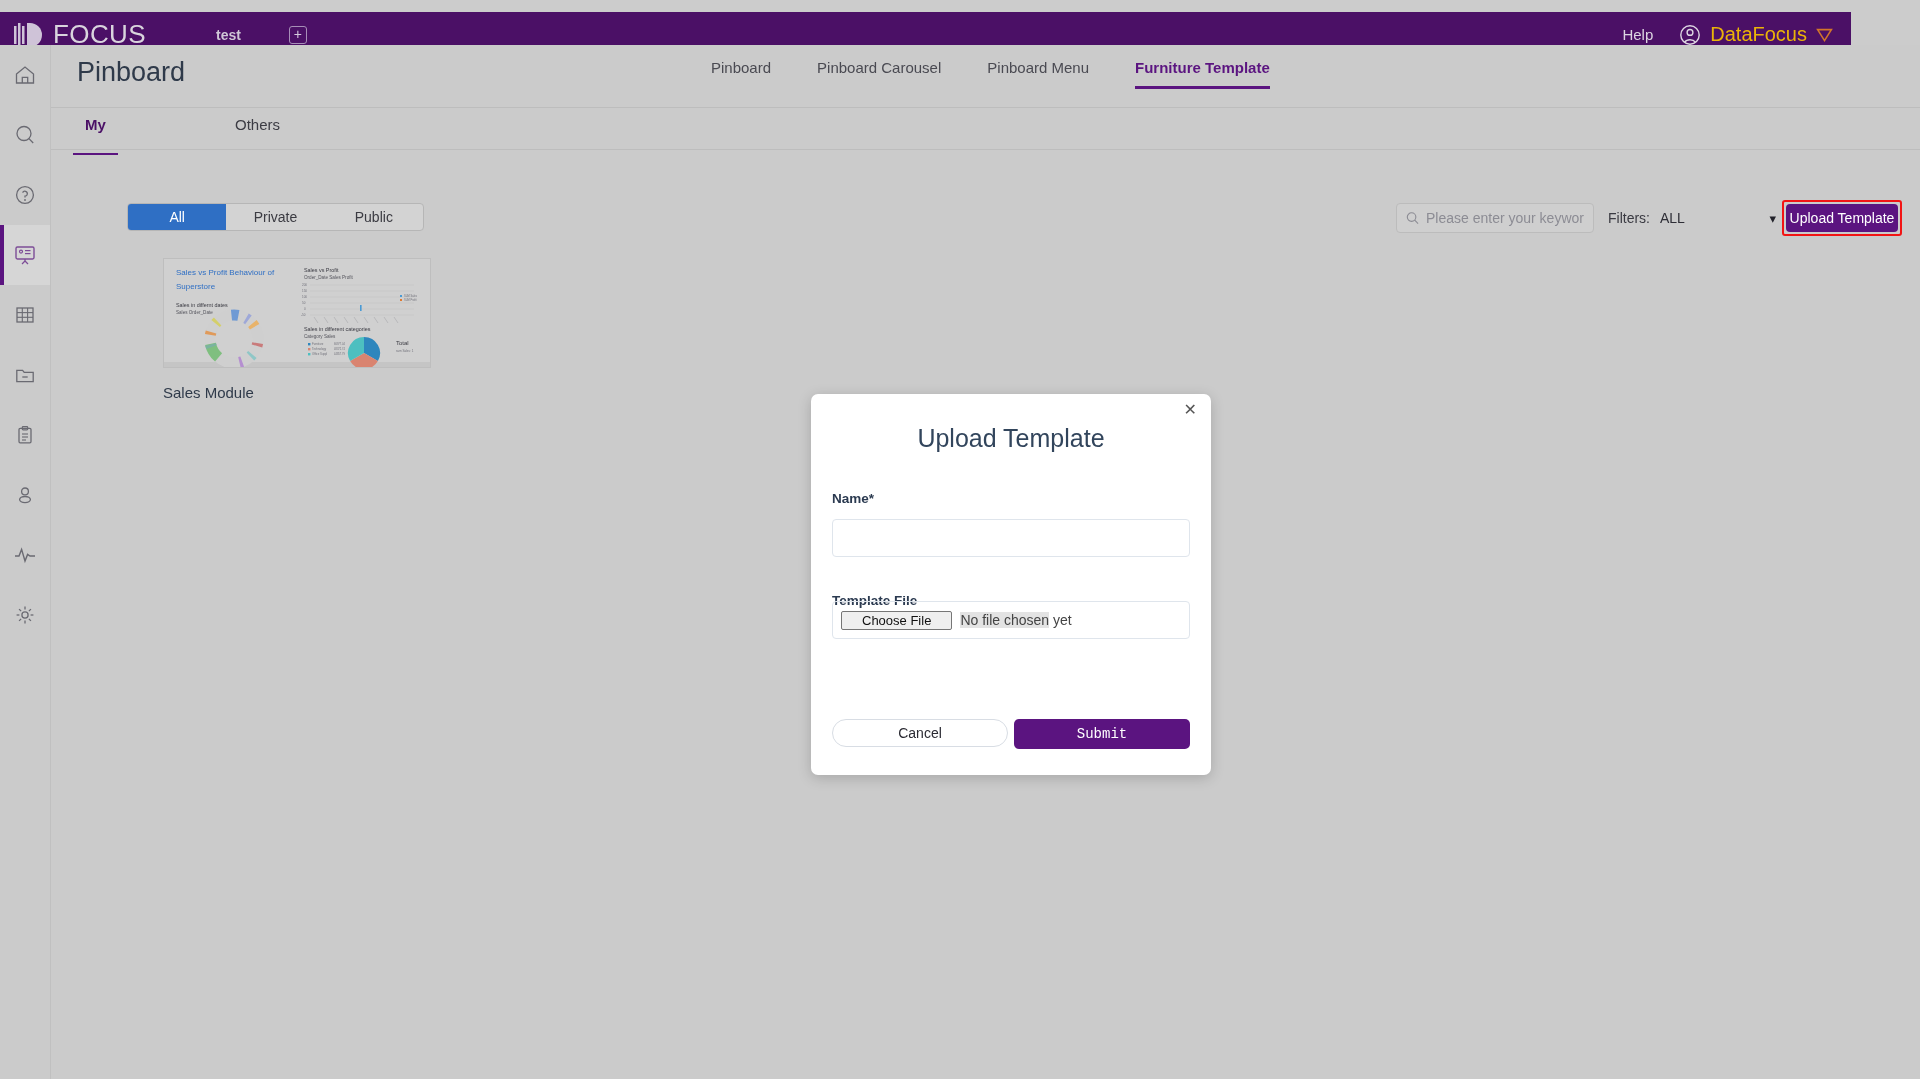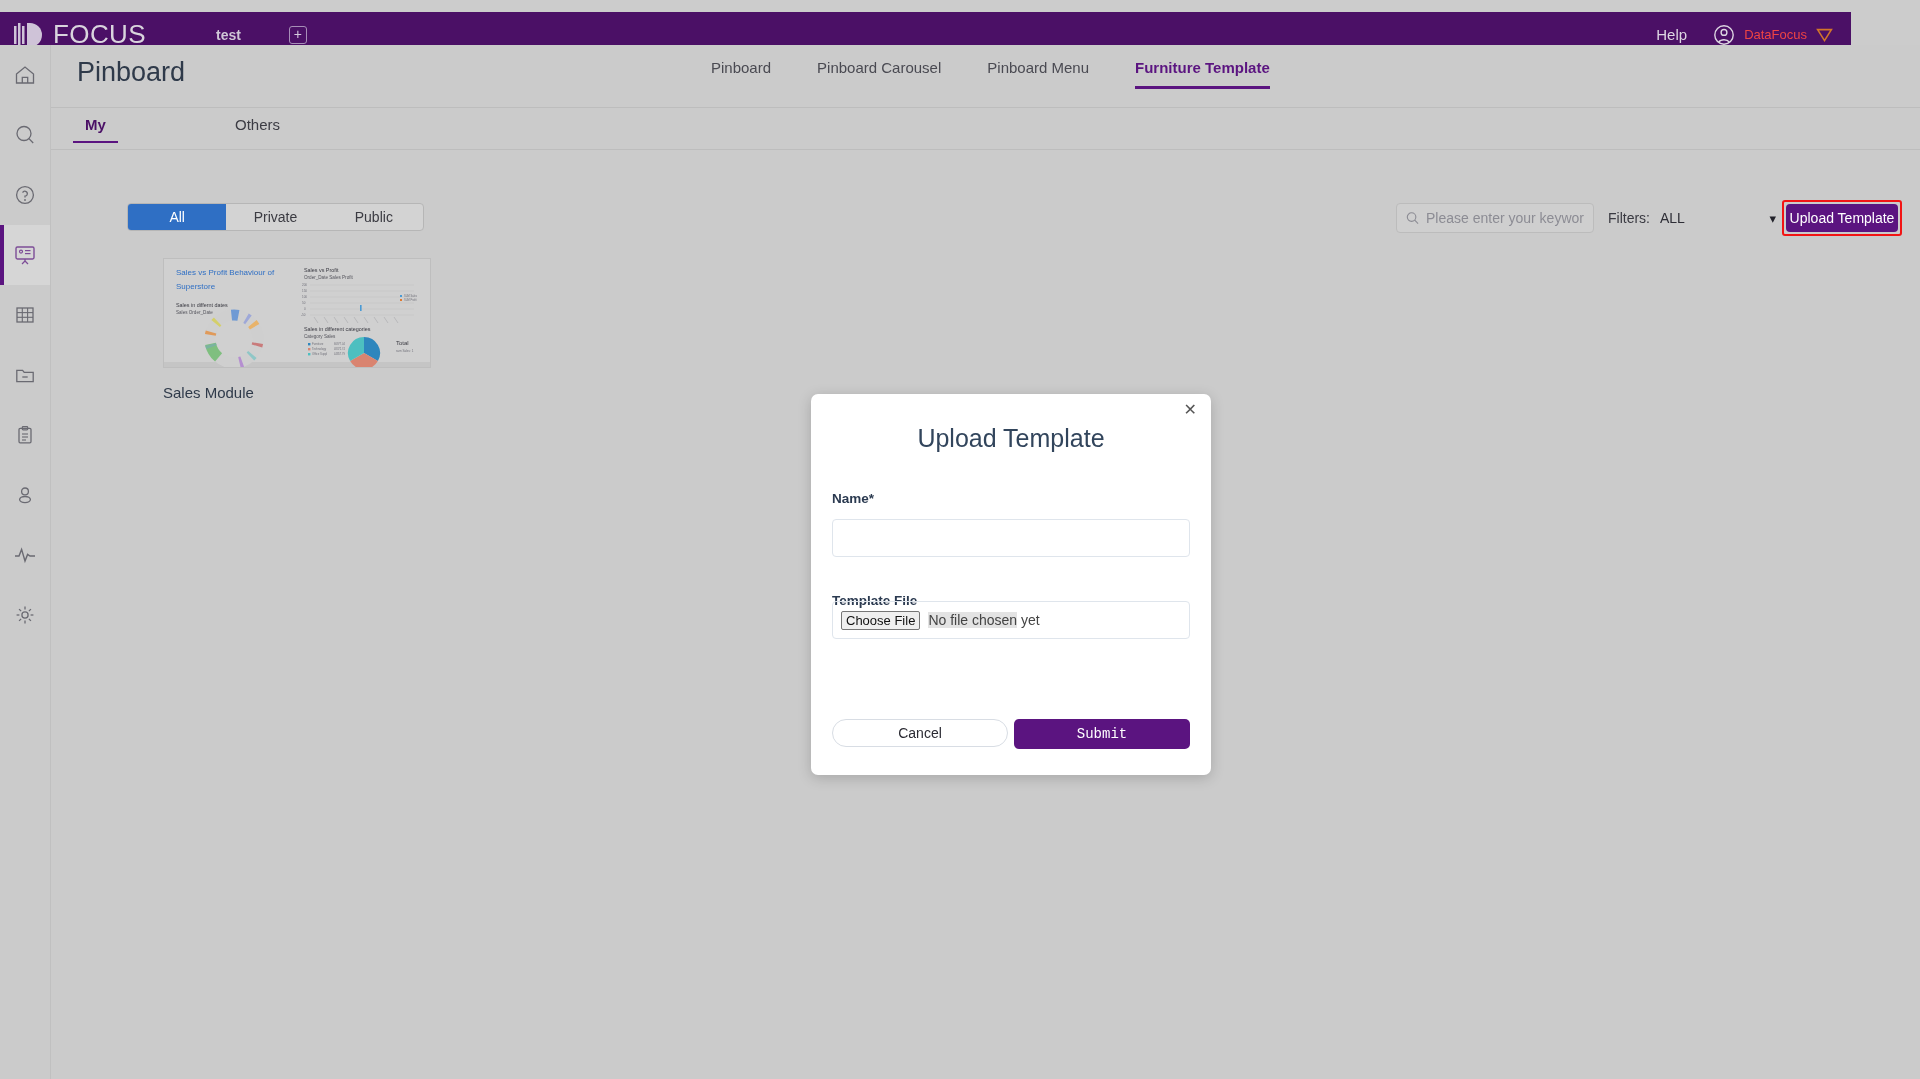--- a/index.html
+++ b/index.html
@@ -36,21 +36,21 @@
     width: 18px; height: 18px;
     border: 1.5px solid #a78eb8; border-radius: 3px;
     color: #d6cbdf; font-size: 14px; line-height: 15px; text-align: center;
   }
   .topbar-right {
     margin-left: auto; margin-right: 18px;
     display: flex; align-items: center; gap: 26px;
   }
   .help-link { color: #ddd6e2; font-size: 15px; }
   .acct { display: flex; align-items: center; gap: 9px; }
-  .acct-name { color: #ef4444; font-size: 13px; }
+  .acct-name { color: #eab308; font-size: 20px; }
 
   
   .rail {
     position: absolute; top: 45px; left: 0;
     width: 51px; height: 1034px;
     background: #cbcbcb;
     border-right: 1px solid #c0c0c0;
   }
   .rail-item {
     position: relative;
@@ -93,21 +93,21 @@
     height: 3px; background: #5b1480;
   }
 
   .subtabs {
     position: relative;
     height: 42px;
     border-bottom: 1px solid #bdbdbd;
   }
   .subtab {
     position: absolute; top: 8px;
-    font-size: 15px; color: #3c3c44; padding-bottom: 10px;
+    font-size: 15px; color: #3c3c44; padding-bottom: 22px;
   }
   .subtab.active { color: #4b1066; font-weight: 700; }
   .subtab.active::after {
     content: ""; position: absolute; left: -12px; right: -12px; bottom: 0;
     height: 2px; background: #5b1480;
   }
   .subtab-0 { left: 34px; }
   .subtab-1 { left: 184px; }
 
   
@@ -231,21 +231,21 @@
     border: 1px solid #dfe5ec; border-radius: 4px;
     display: flex; align-items: center;
     padding: 0 8px; gap: 8px;
     top: 207px;
   }
   .choose-btn {
     border: 1px solid #767676;
     background: #efefef;
     font-family: "Liberation Sans", sans-serif;
     font-size: 13px; color: #111;
-    padding: 1px 4px; border-radius: 2px;
+    padding: 1px 20px; border-radius: 2px;
     cursor: pointer;
   }
   .file-status { font-size: 14px; color: #444; }
   .file-status .hl { background: #e3e3e3; }
   .modal-actions {
     position: absolute; left: 21px; bottom: 26px;
     width: 358px; display: flex; gap: 0;
   }
   .btn-cancel {
     width: 179px; height: 28px;

